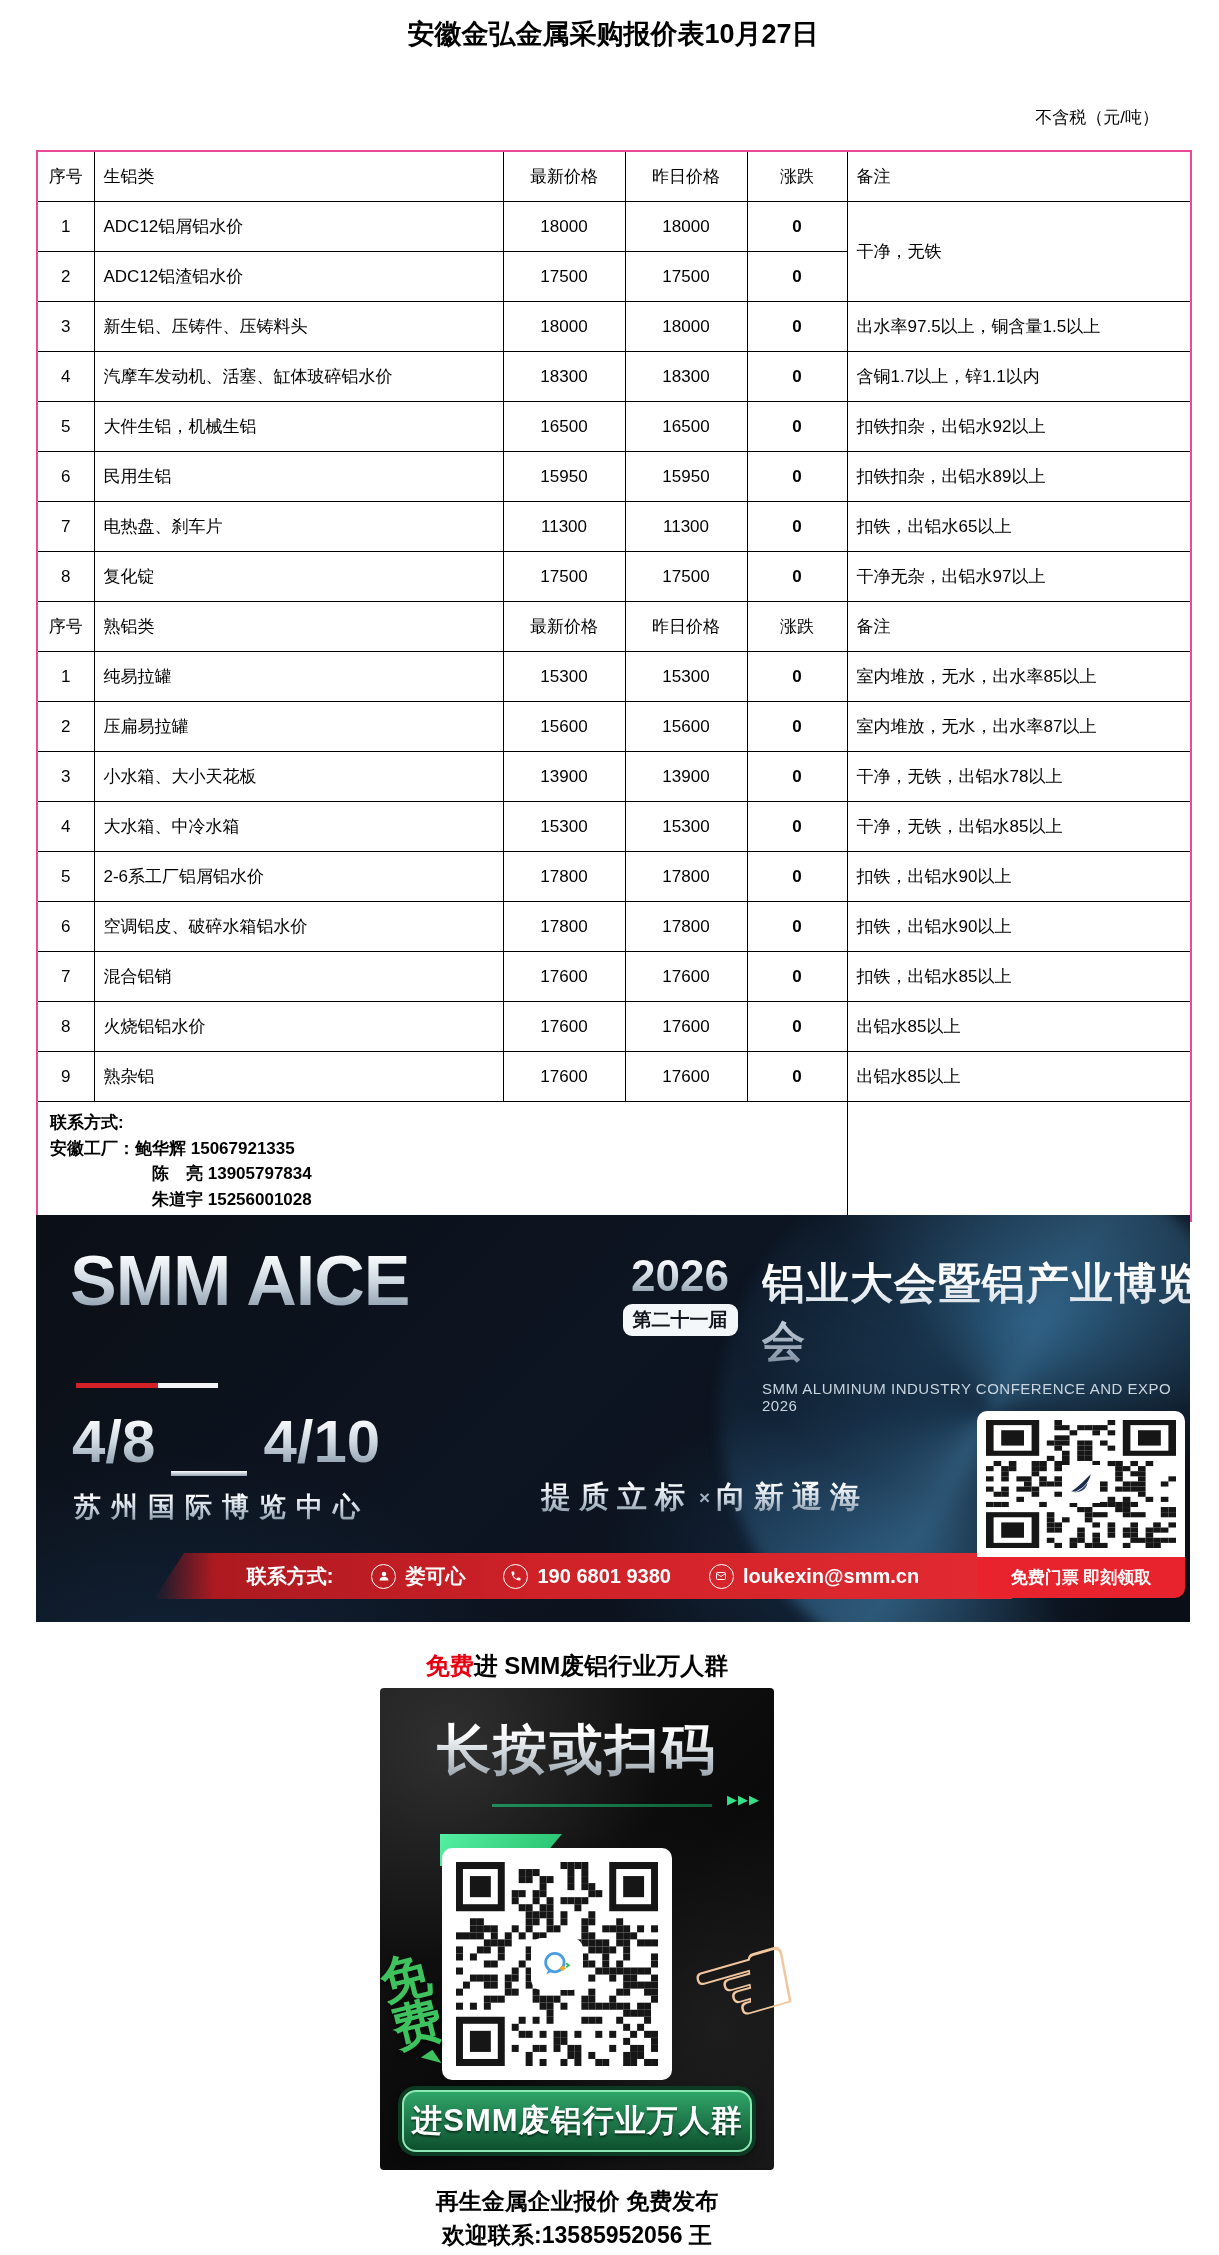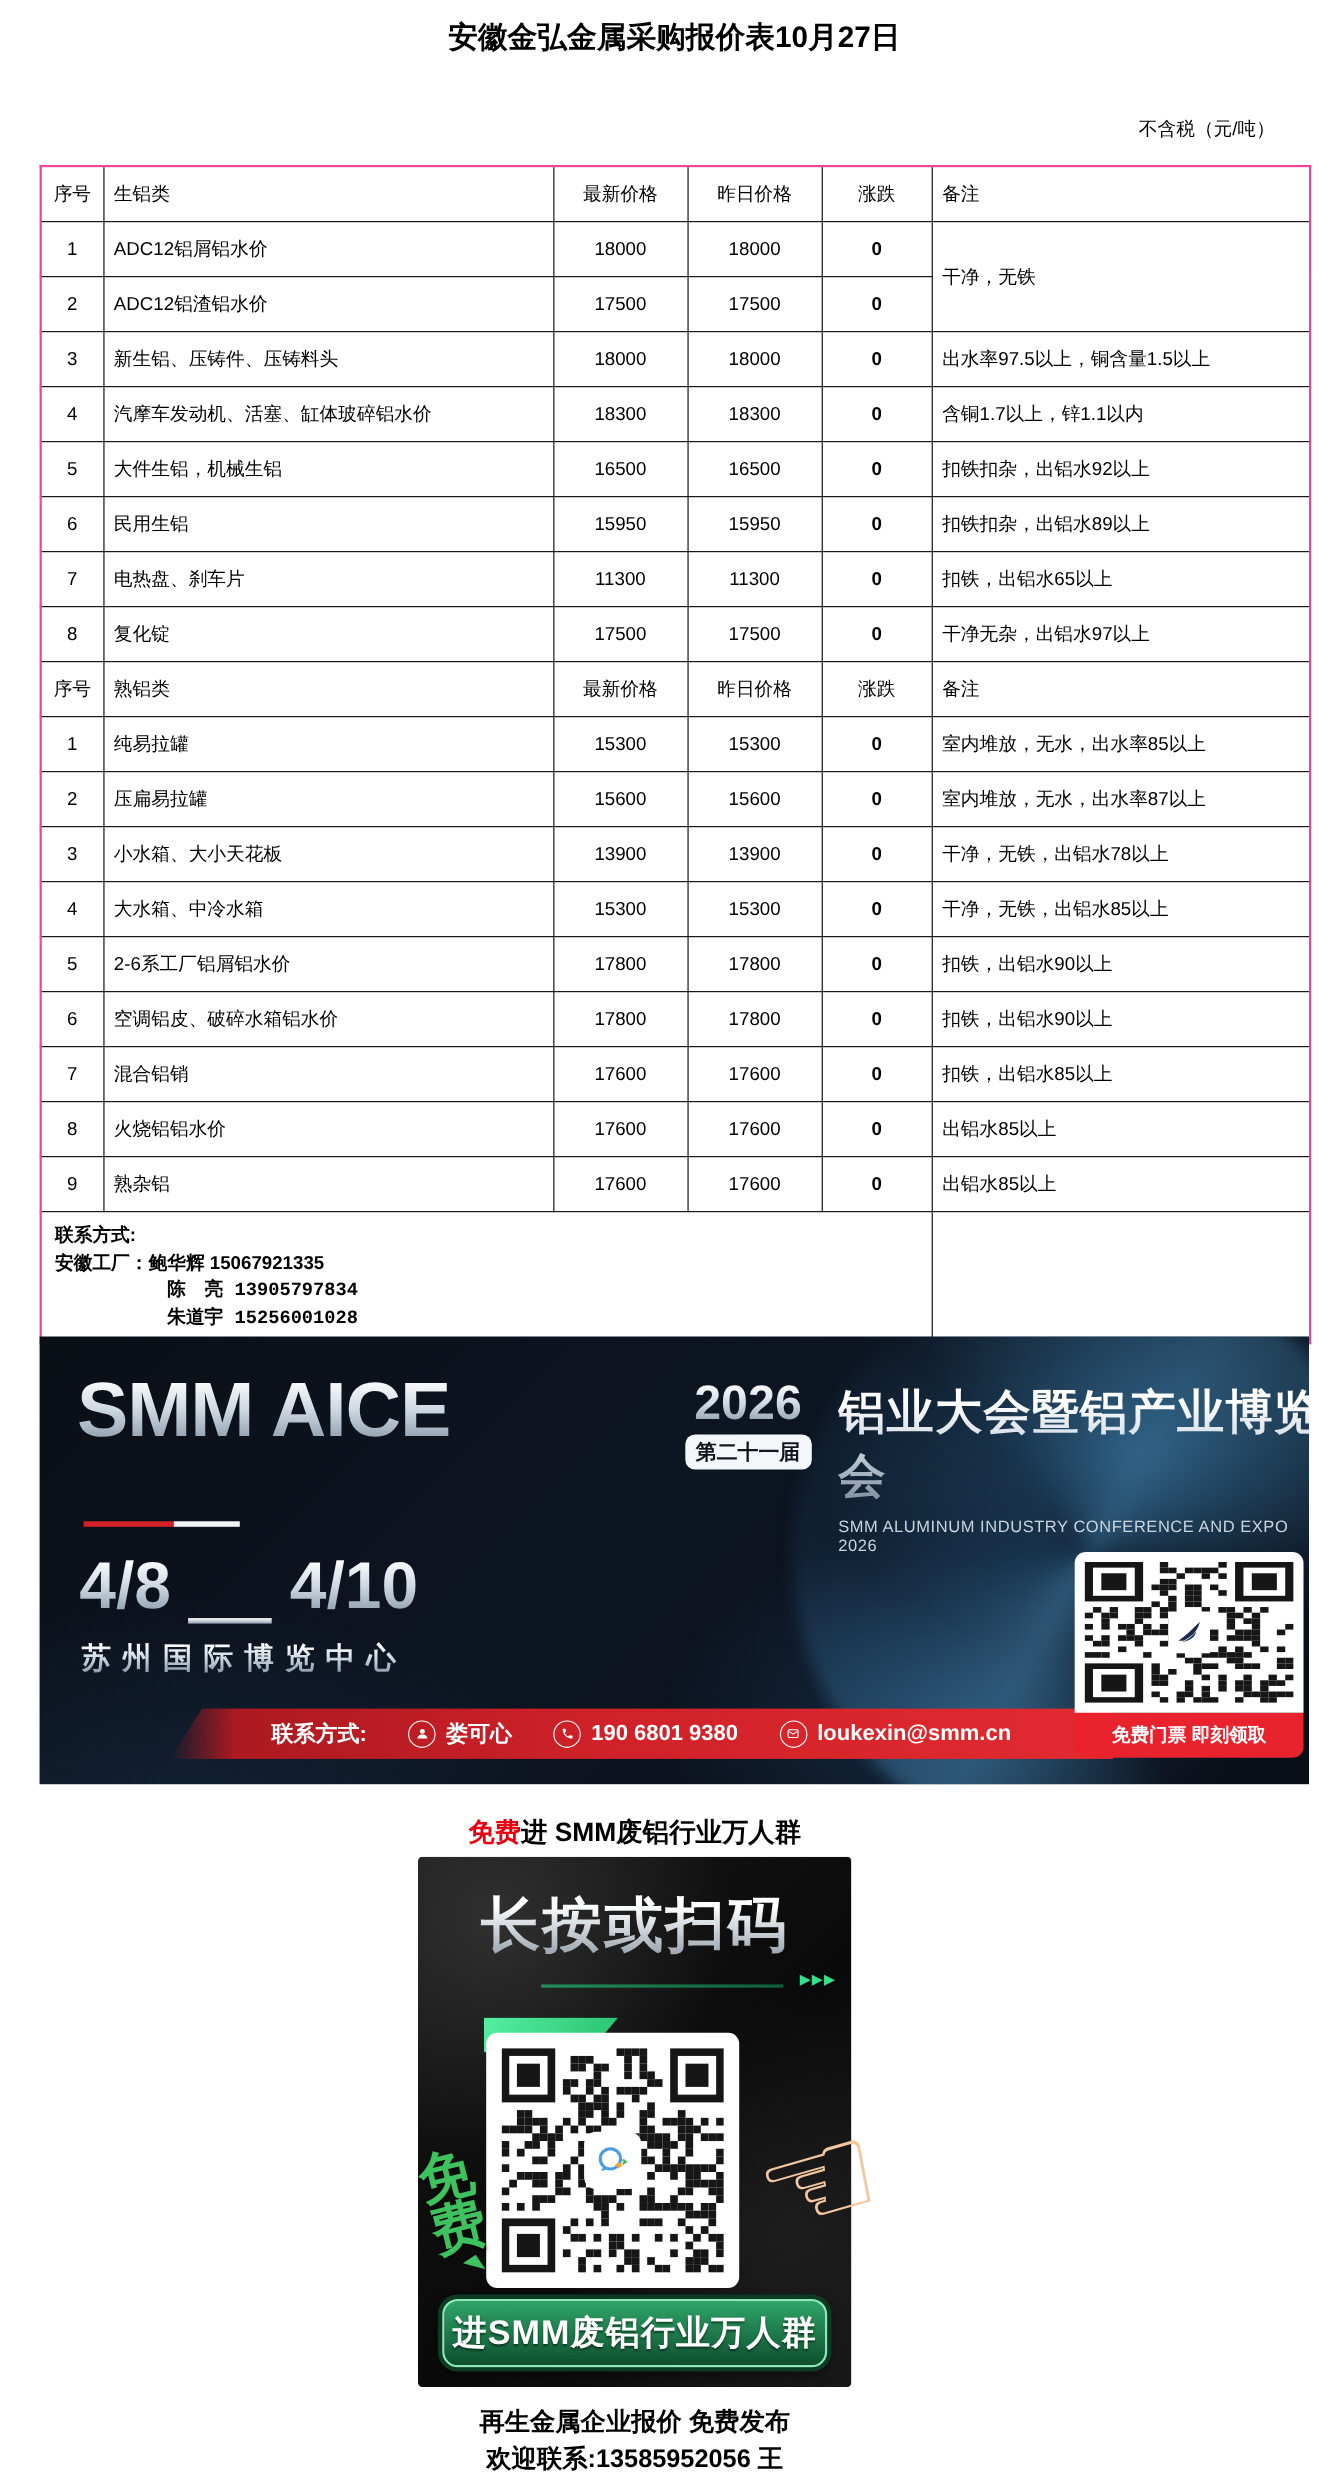--- a/index.html
+++ b/index.html
@@ -16,21 +16,21 @@
   table.price{top:150px;left:36px;width:1154px;border-collapse:collapse;
               table-layout:fixed;position:absolute;border:2px solid #ec4899;}
   table.price td{border:1px solid #000;height:45px;font-size:17px;
                  padding:2px 9px;vertical-align:middle;overflow:hidden;}
   td.center{text-align:center;padding:2px 2px;}
   td.left{text-align:left;}
   td.chg{font-weight:700;}
   tr.hdr td{font-size:17px;}
   .contact-cell{padding:8px 12px !important;font-weight:700;font-size:19px;
                 line-height:1.5;height:auto !important;}
-  .contact-cell .indent{padding-left:102px;font-family:Liberation Mono, monospace;}
+  .contact-cell .indent{padding-left:102px;}
 
   
   .banner{top:1215px;left:36px;width:1154px;height:407px;overflow:hidden;
           background:
             radial-gradient(ellipse 420px 260px at 86% 26%, rgba(50,120,170,.50), transparent 70%),
             radial-gradient(ellipse 380px 240px at 72% 85%, rgba(35,90,140,.35), transparent 70%),
             radial-gradient(ellipse 500px 300px at 10% 110%, rgba(25,60,95,.35), transparent 70%),
             linear-gradient(135deg,#0b0f16 0%,#0d1522 45%,#0a0e16 100%);}
   .vortex{position:absolute;right:-70px;top:-70px;width:540px;height:540px;border-radius:50%;
           background:conic-gradient(from 130deg, transparent 0 30deg, rgba(90,170,220,.40) 80deg,
@@ -309,20 +309,25 @@
   <div class="abs redline">
       <span class="r"></span>
       <span class="w"></span>
     </div>
   <div class="abs bn-dates">
     <span class="metal">4/8</span>
     <span class="bn-dash"></span>
     <span class="metal">4/10</span>
   </div>
   <div class="abs bn-venue metal">苏州国际博览中心</div>
+  <div class="abs bn-slogan">
+    <span class="metal">提质立标</span>
+    <span class="bn-x">×</span>
+    <span class="metal">向新通海</span>
+  </div>
   <div class="abs redbar">
     <span>联系方式:</span>
     <span class="rb-item">
       <span class="cicon">
         <svg width="12" height="12" viewBox="0 0 24 24" fill="#fff">
             <circle cx="12" cy="8" r="4.5"></circle>
             <path d="M3 21c0-5 4.5-7.5 9-7.5s9 2.5 9 7.5z"></path>
           </svg>
       </span>
       <span>娄可心</span>

